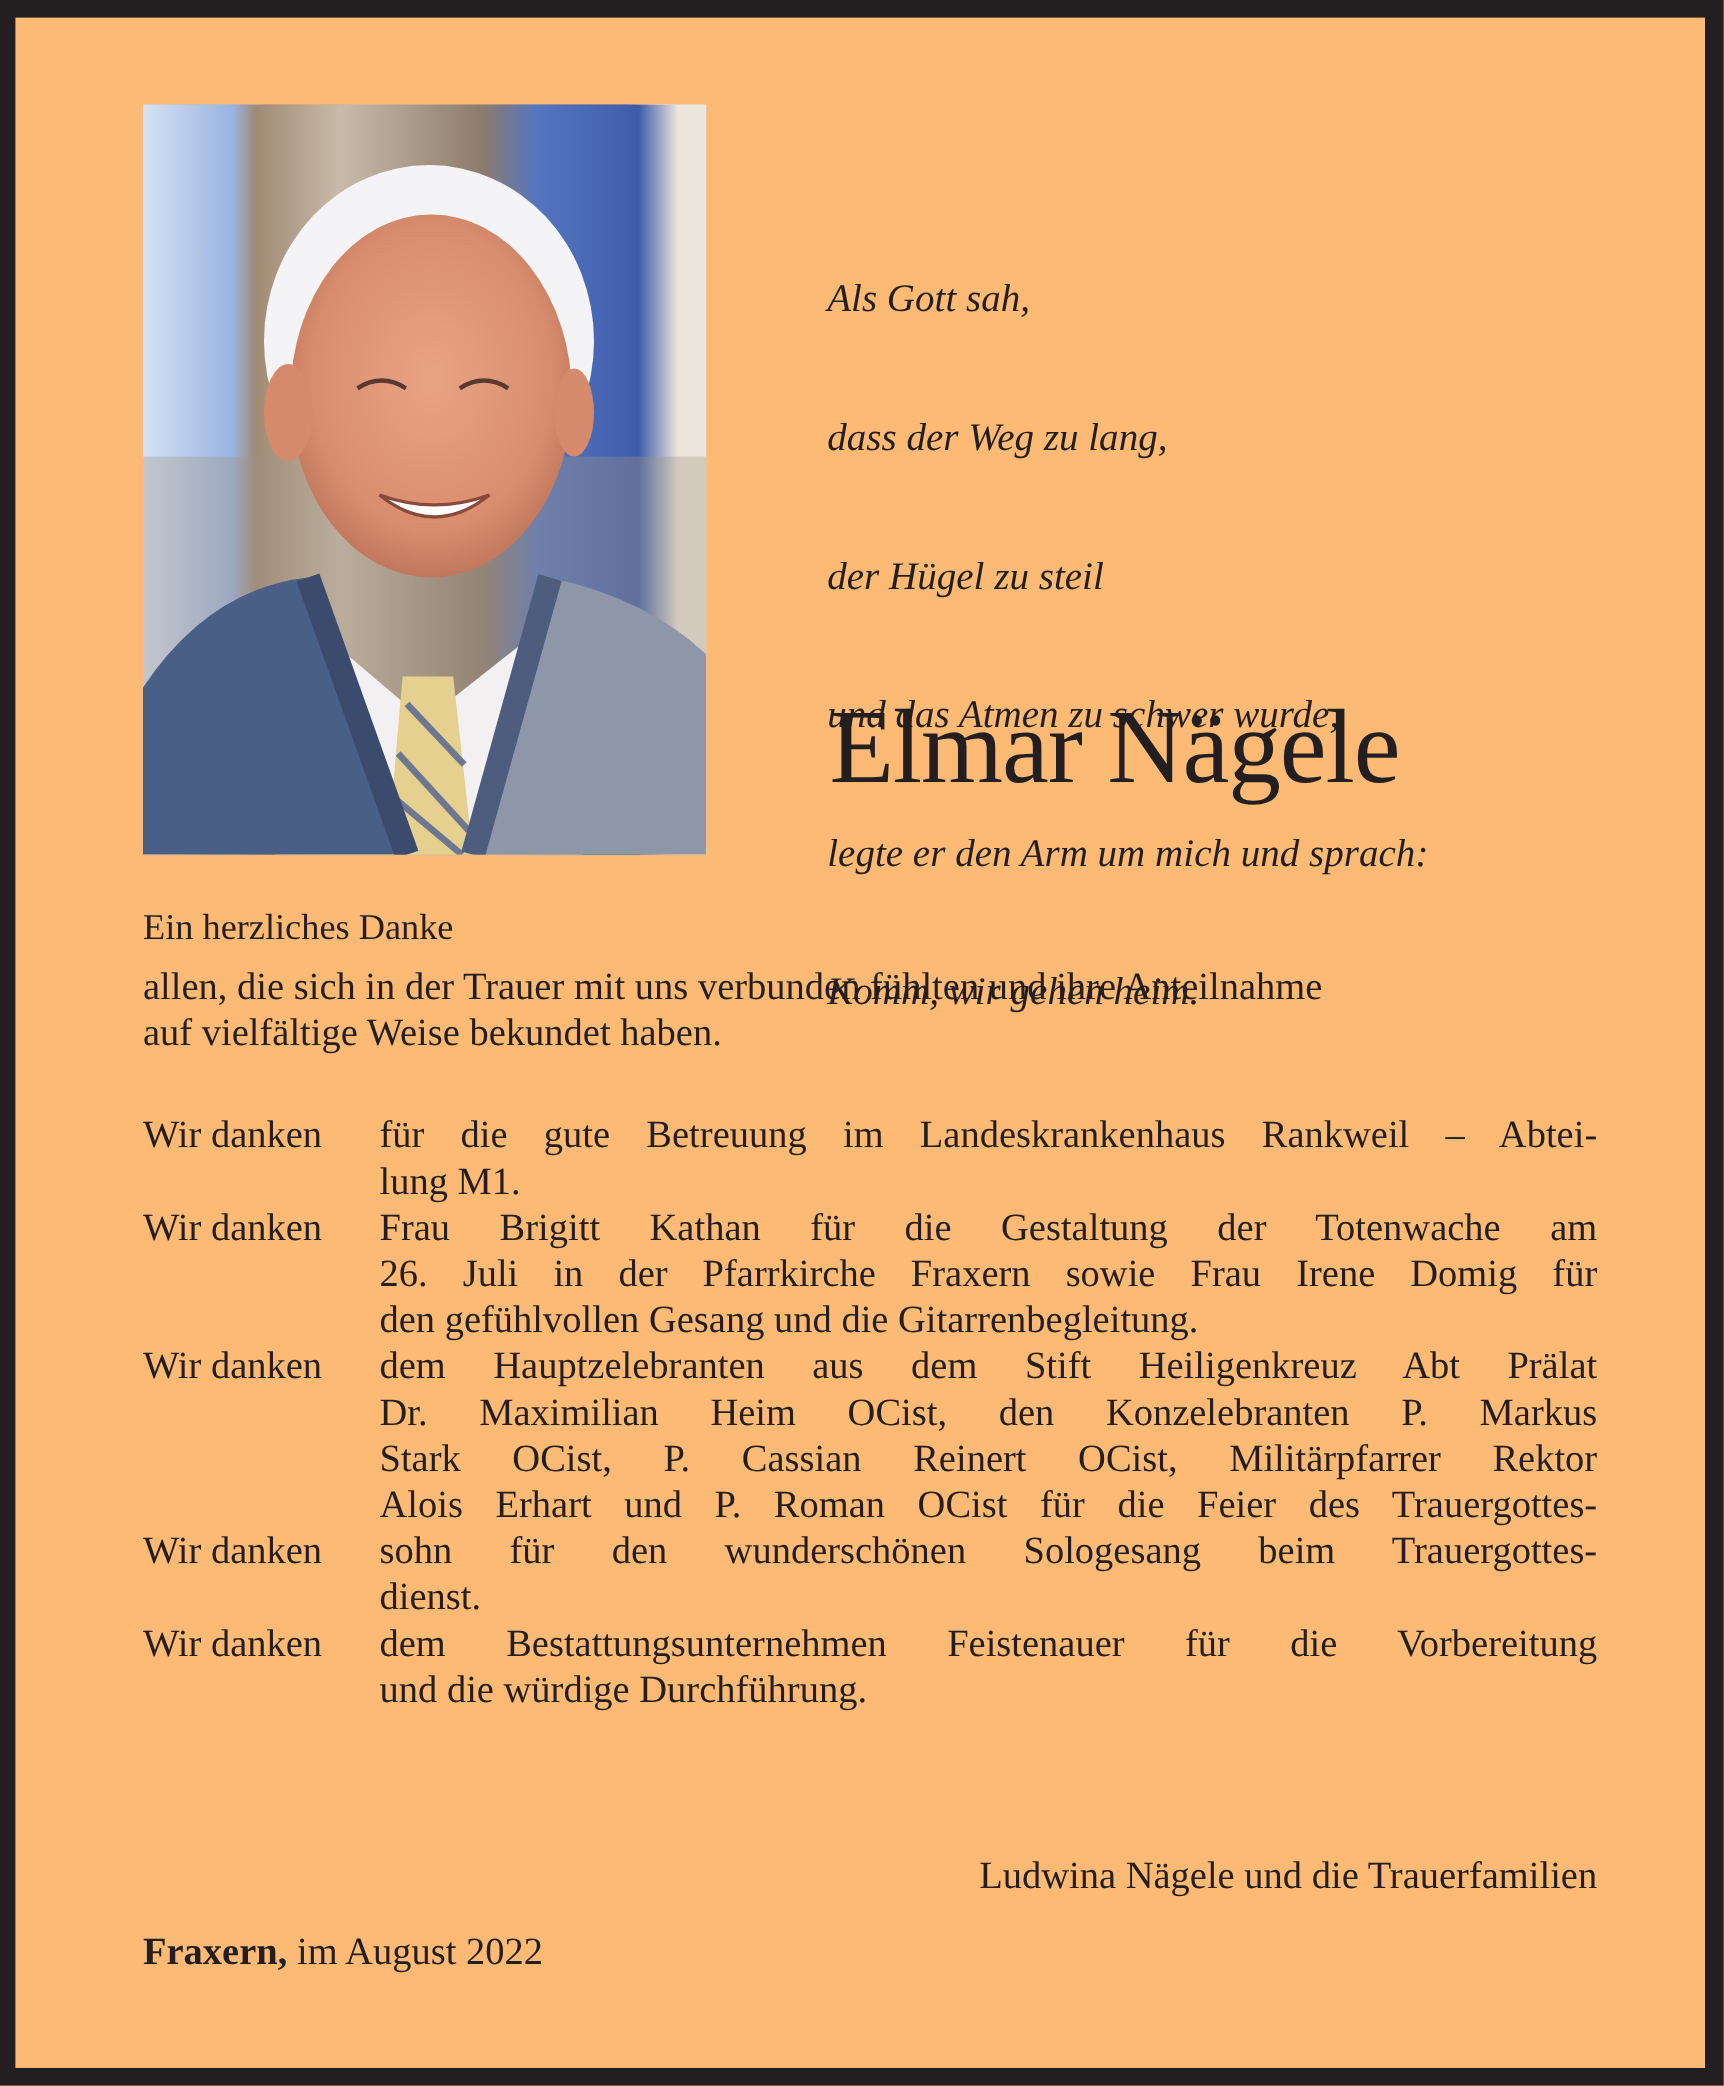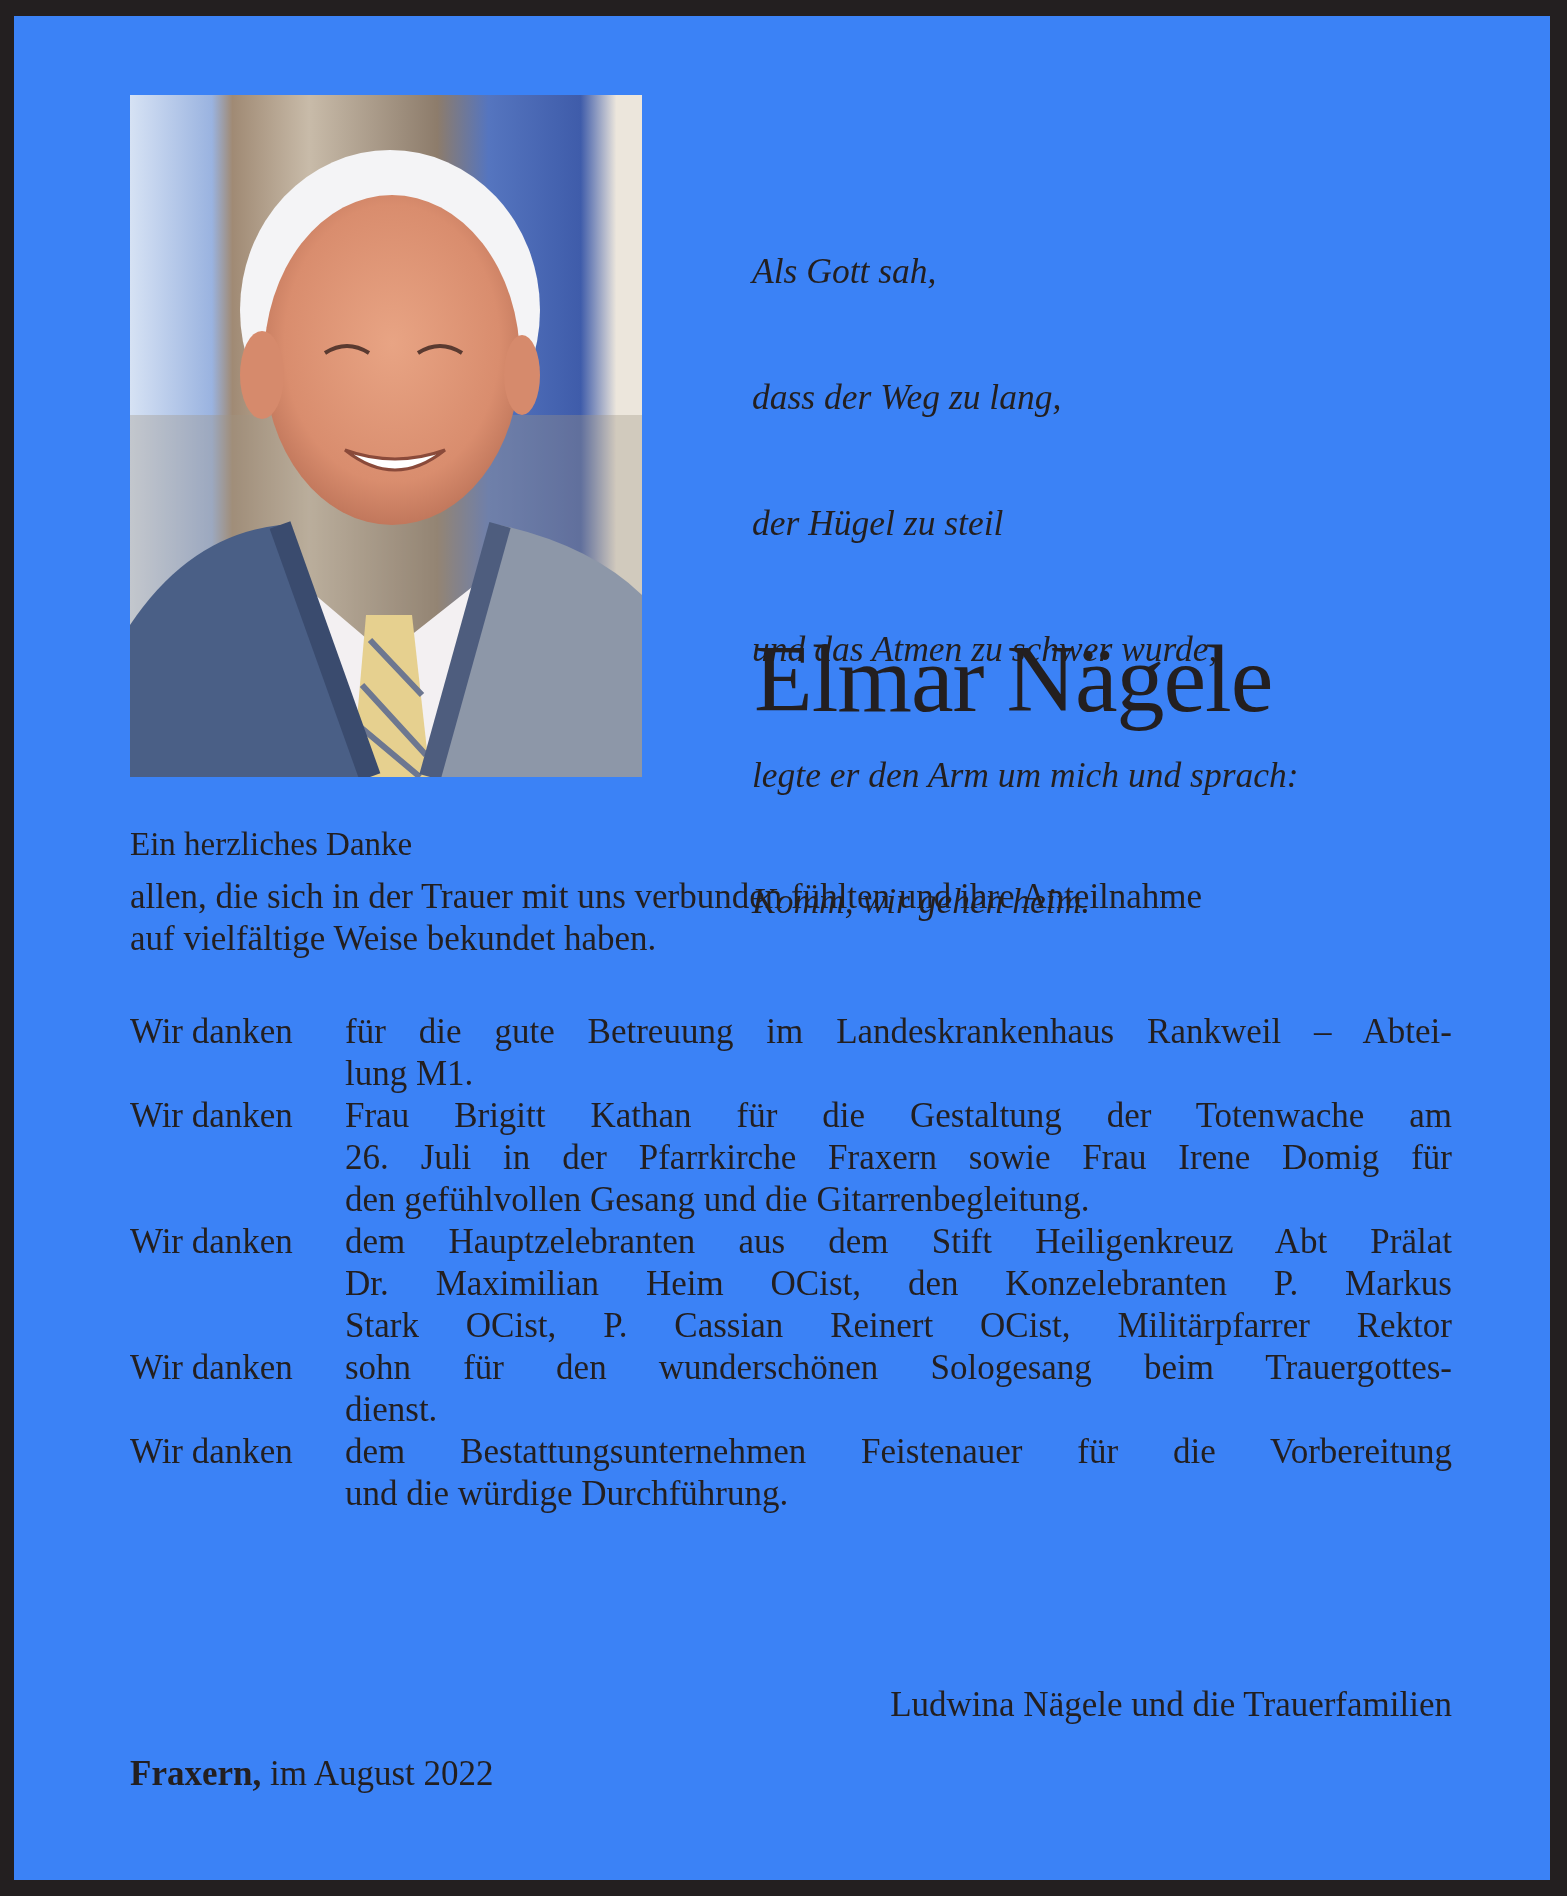--- a/index.html
+++ b/index.html
@@ -8,21 +8,21 @@
     background: #231f20;
     position: relative;
     overflow: hidden;
     font-family: "Liberation Serif", "DejaVu Serif", serif;
     color: #231f20;
   }
   .page {
     position: absolute;
     left: 14px; top: 16px;
     width: 1536px; height: 1864px;
-    background: #3b82f6;
+    background: #fdba74;
   }
   .photo {
     position: absolute;
     left: 116px; top: 79px;
     width: 512px; height: 682px;
     overflow: hidden;
     background: linear-gradient(90deg, #c9d7ee 0%, #8fa8d8 18%, #9a8877 22%, #c7b8a6 40%, #8a7a6a 62%, #4f6fb8 70%, #3d5aa9 86%, #e9e3da 92%);
   }
   .photo svg { display: block; width: 100%; height: 100%; }
 
@@ -184,20 +184,21 @@
         <span class="ln">26. Juli in der Pfarrkirche Fraxern sowie Frau Irene Domig für</span>
         <span class="ln last">den gefühlvollen Gesang und die Gitarrenbegleitung.</span>
       </div>
     </div>
     <div class="thanks-row">
       <div class="thanks-label">Wir danken</div>
       <div class="thanks-text">
         <span class="ln">dem Hauptzelebranten aus dem Stift Heiligenkreuz Abt Prälat</span>
         <span class="ln">Dr. Maximilian Heim OCist, den Konzelebranten P. Markus</span>
         <span class="ln">Stark OCist, P. Cassian Reinert OCist, Militärpfarrer Rektor</span>
+        <span class="ln">Alois Erhart und P. Roman OCist für die Feier des Trauergottes-</span>
       </div>
     </div>
     <div class="thanks-row">
       <div class="thanks-label">Wir danken</div>
       <div class="thanks-text">
         <span class="ln">sohn für den wunderschönen Sologesang beim Trauergottes-</span>
         <span class="ln last">dienst.</span>
       </div>
     </div>
     <div class="thanks-row">

